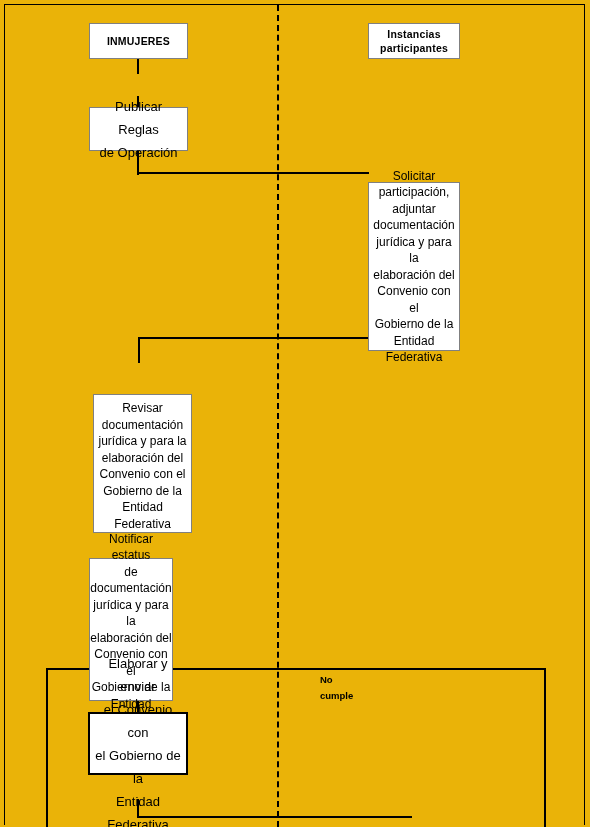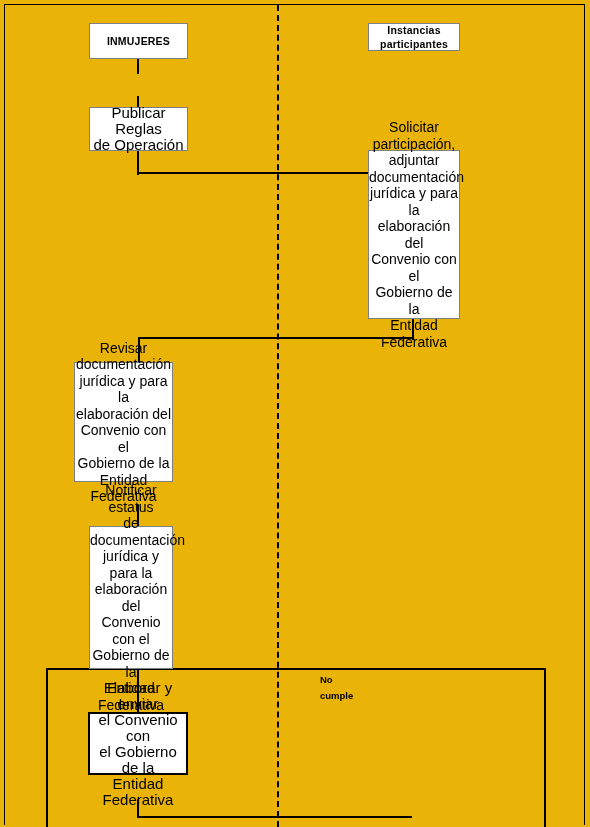--- a/index.html
+++ b/index.html
@@ -56,26 +56,27 @@
   .thin{border:1px solid #808080;}
   .thick{border:2.2px solid #000;}
 
   .hdr{
     font-weight:bold;
     font-size:10.5px;
     line-height:14px;
     letter-spacing:.2px;
   }
   .lbl{
-    font-size:15px;
-    line-height:16px;
+    font-size:13px;
+    line-height:23px;
   }
   .lbl-tight{
-    font-size:14px;
+    font-size:12px;
     line-height:16.5px;
+    margin-top:32px;
   }
   .mid{
     font-size:10px;
     line-height:14px;
   }
 
   
   .conn{position:absolute;background:#000;z-index:2;}
   .v{width:2.4px;}
   .h{height:2.4px;}
@@ -98,21 +99,21 @@
 <div id="page">
 
   <div class="frame"></div>
 
   <div class="divider"></div>
 
   <div class="node thin hdr" style="left:89px;top:23px;width:99px;height:36px;">
     <span class="txt">INMUJERES</span>
   </div>
 
-  <div class="node thin hdr" style="left:368px;top:23px;width:92px;height:28px;">
+  <div class="node thin hdr" style="left:368px;top:23px;width:92px;height:36px;">
     <span class="txt">Instancias
 participantes</span>
   </div>
 
   <div class="conn v" style="left:137px;top:59px;width:2.4px;height:15px;"></div>
 
   <div class="node thick mid" style="left:89px;top:73px;width:88px;height:23px;margin-top:44px;">
     <span class="txt">Inicio</span>
   </div>
 
@@ -136,21 +137,21 @@
 Convenio con el
 Gobierno de la
 Entidad
 Federativa</span>
   </div>
 
   <div class="conn v" style="left:412px;top:319px;width:2.4px;height:21px;"></div>
   <div class="conn h" style="left:138px;top:337px;width:276px;height:2.4px;"></div>
   <div class="conn v" style="left:138px;top:337px;width:2.4px;height:26px;"></div>
 
-  <div class="node thin lbl-tight" style="left:74px;top:362px;width:99px;height:120px;">
+  <div class="node thin lbl-tight" style="left:93px;top:362px;width:99px;height:139px;align-items:flex-end;">
     <span class="txt">Revisar
 documentación
 jurídica y para la
 elaboración del
 Convenio con el
 Gobierno de la
 Entidad
 Federativa</span>
   </div>
 

